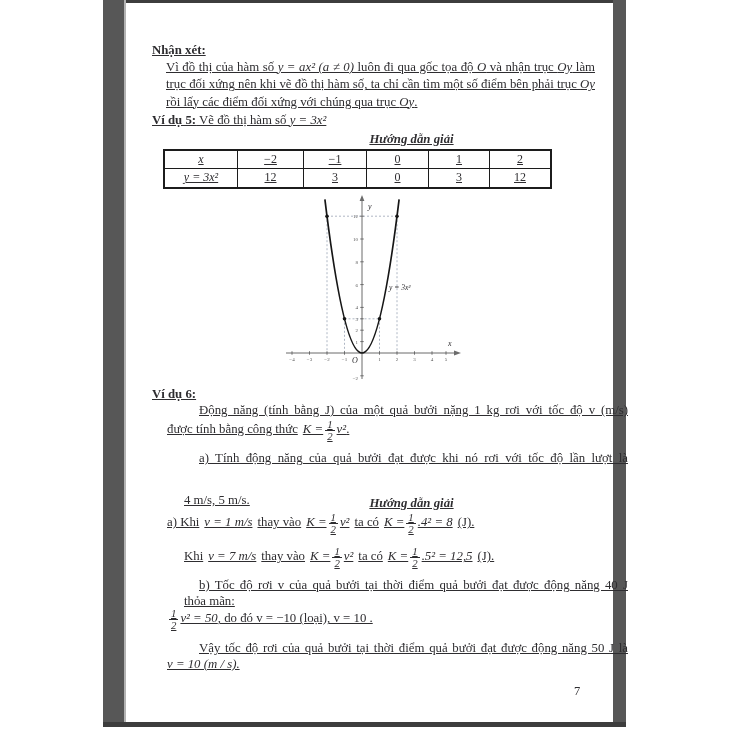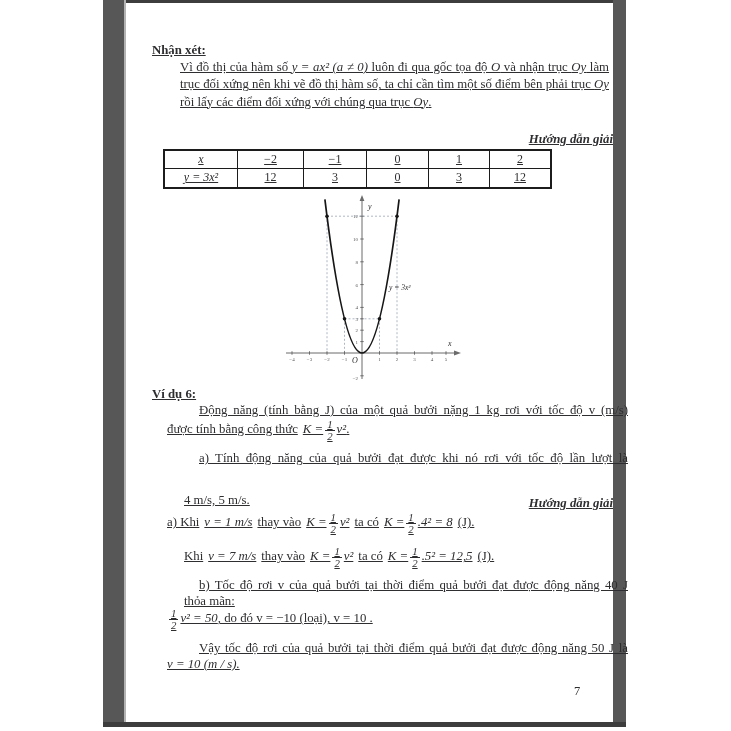--- a/index.html
+++ b/index.html
@@ -8,21 +8,21 @@
   .bar{position:absolute;top:0;height:727px;background:#575757;}
   .bar-left{left:103px;width:21px;border-right:2px solid #b3b3b3;}
   .bar-right{left:613px;width:13px;}
   .edge{position:absolute;left:103px;width:523px;background:#3d3d3d;}
   .edge-top{top:0;height:3px;}
   .edge-bottom{top:722px;height:5px;}
   .blk{position:absolute;font-size:12.8px;line-height:17.3px;text-decoration:underline;}
   .b{font-weight:bold;}
   .bi{font-weight:bold;font-style:italic;}
   .m{font-style:italic;}
-  .center{text-align:right;}
+  .center{text-align:center;padding-left:43px;}
   .just{text-align:justify;}
   .jall{text-align:justify;text-align-last:justify;margin-left:32px;}
   
   .frow{display:flex;align-items:center;white-space:nowrap;text-align:right;}
   .frow .gap{margin-left:5px;}
   .frac{display:inline-flex;flex-direction:column;align-items:center;
         font-size:10.8px;line-height:11px;margin:0 2px;font-style:italic;}
   .frac .den{border-top:1px solid #2e2d30;padding:0 2px;}
   
   table.vals{border-collapse:collapse;font-size:12px;}
@@ -35,24 +35,27 @@
 <body>
 
 <div class="canvas">
 
   <div class="edge edge-top"></div>
   <div class="bar bar-left"></div>
   <div class="bar bar-right"></div>
   <div class="edge edge-bottom"></div>
 
   <div class="blk b" style="left:152px;top:42px">Nhận xét:</div>
-  <div class="blk just" style="left:180px;top:59px;width:429px">
+  <div class="blk just" style="left:166px;top:59px;width:429px">
     <span>Vì đồ thị của hàm số </span><span class="m">y = ax² (a ≠ 0)</span><span> luôn đi qua gốc tọa độ </span><span class="m">O</span><span> và nhận trục </span><span class="m">Oy</span><span> làm trục đối xứng nên khi vẽ đồ thị hàm số, ta chỉ cần tìm một số điểm bên phải trục </span><span class="m">Oy</span><span> rồi lấy các điểm đối xứng với chúng qua trục </span><span class="m">Oy</span><span>.</span>
   </div>
 
+  <div class="blk" style="left:152px;top:112px">
+    <span class="b">Ví dụ 5:</span><span> Vẽ đồ thị hàm số </span><span class="m">y = 3x²</span>
+  </div>
   <div class="blk bi center" style="left:124px;top:131px;width:489px">Hướng dẫn giải</div>
 
   <div class="blk" style="left:163px;top:149px">
     <table class="vals">
       <tbody>
           <tr>
         <td style="width:72px" class="m">x</td>
         <td style="width:65px">−2</td>
         <td style="width:62px">−1</td>
         <td style="width:61px">0</td>

